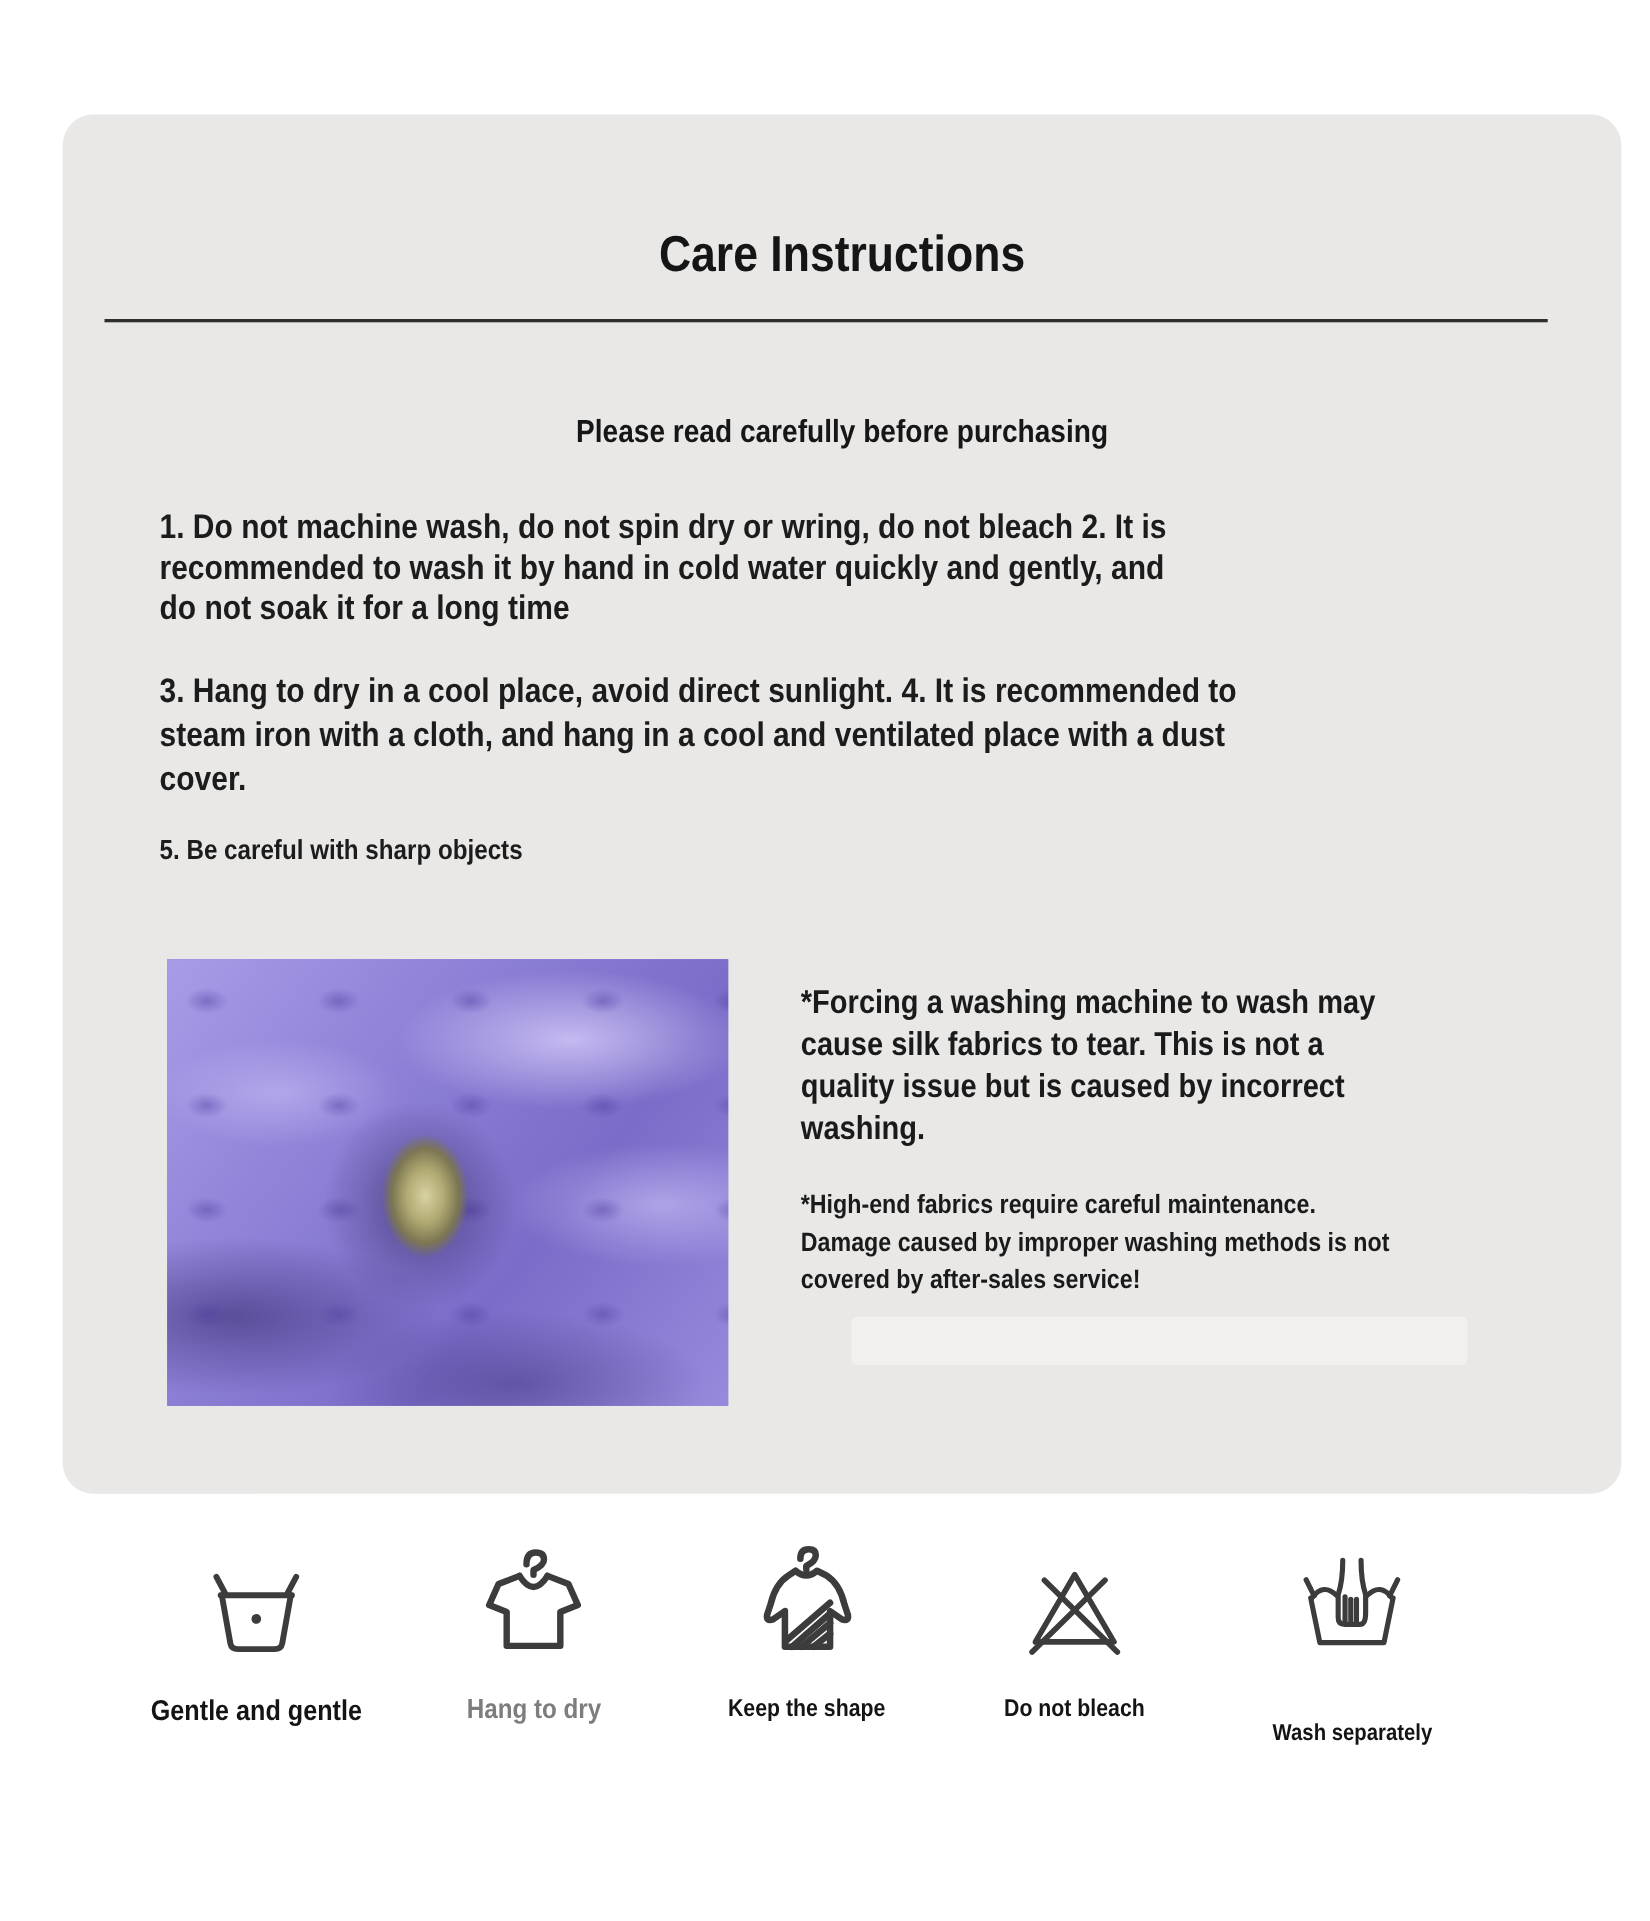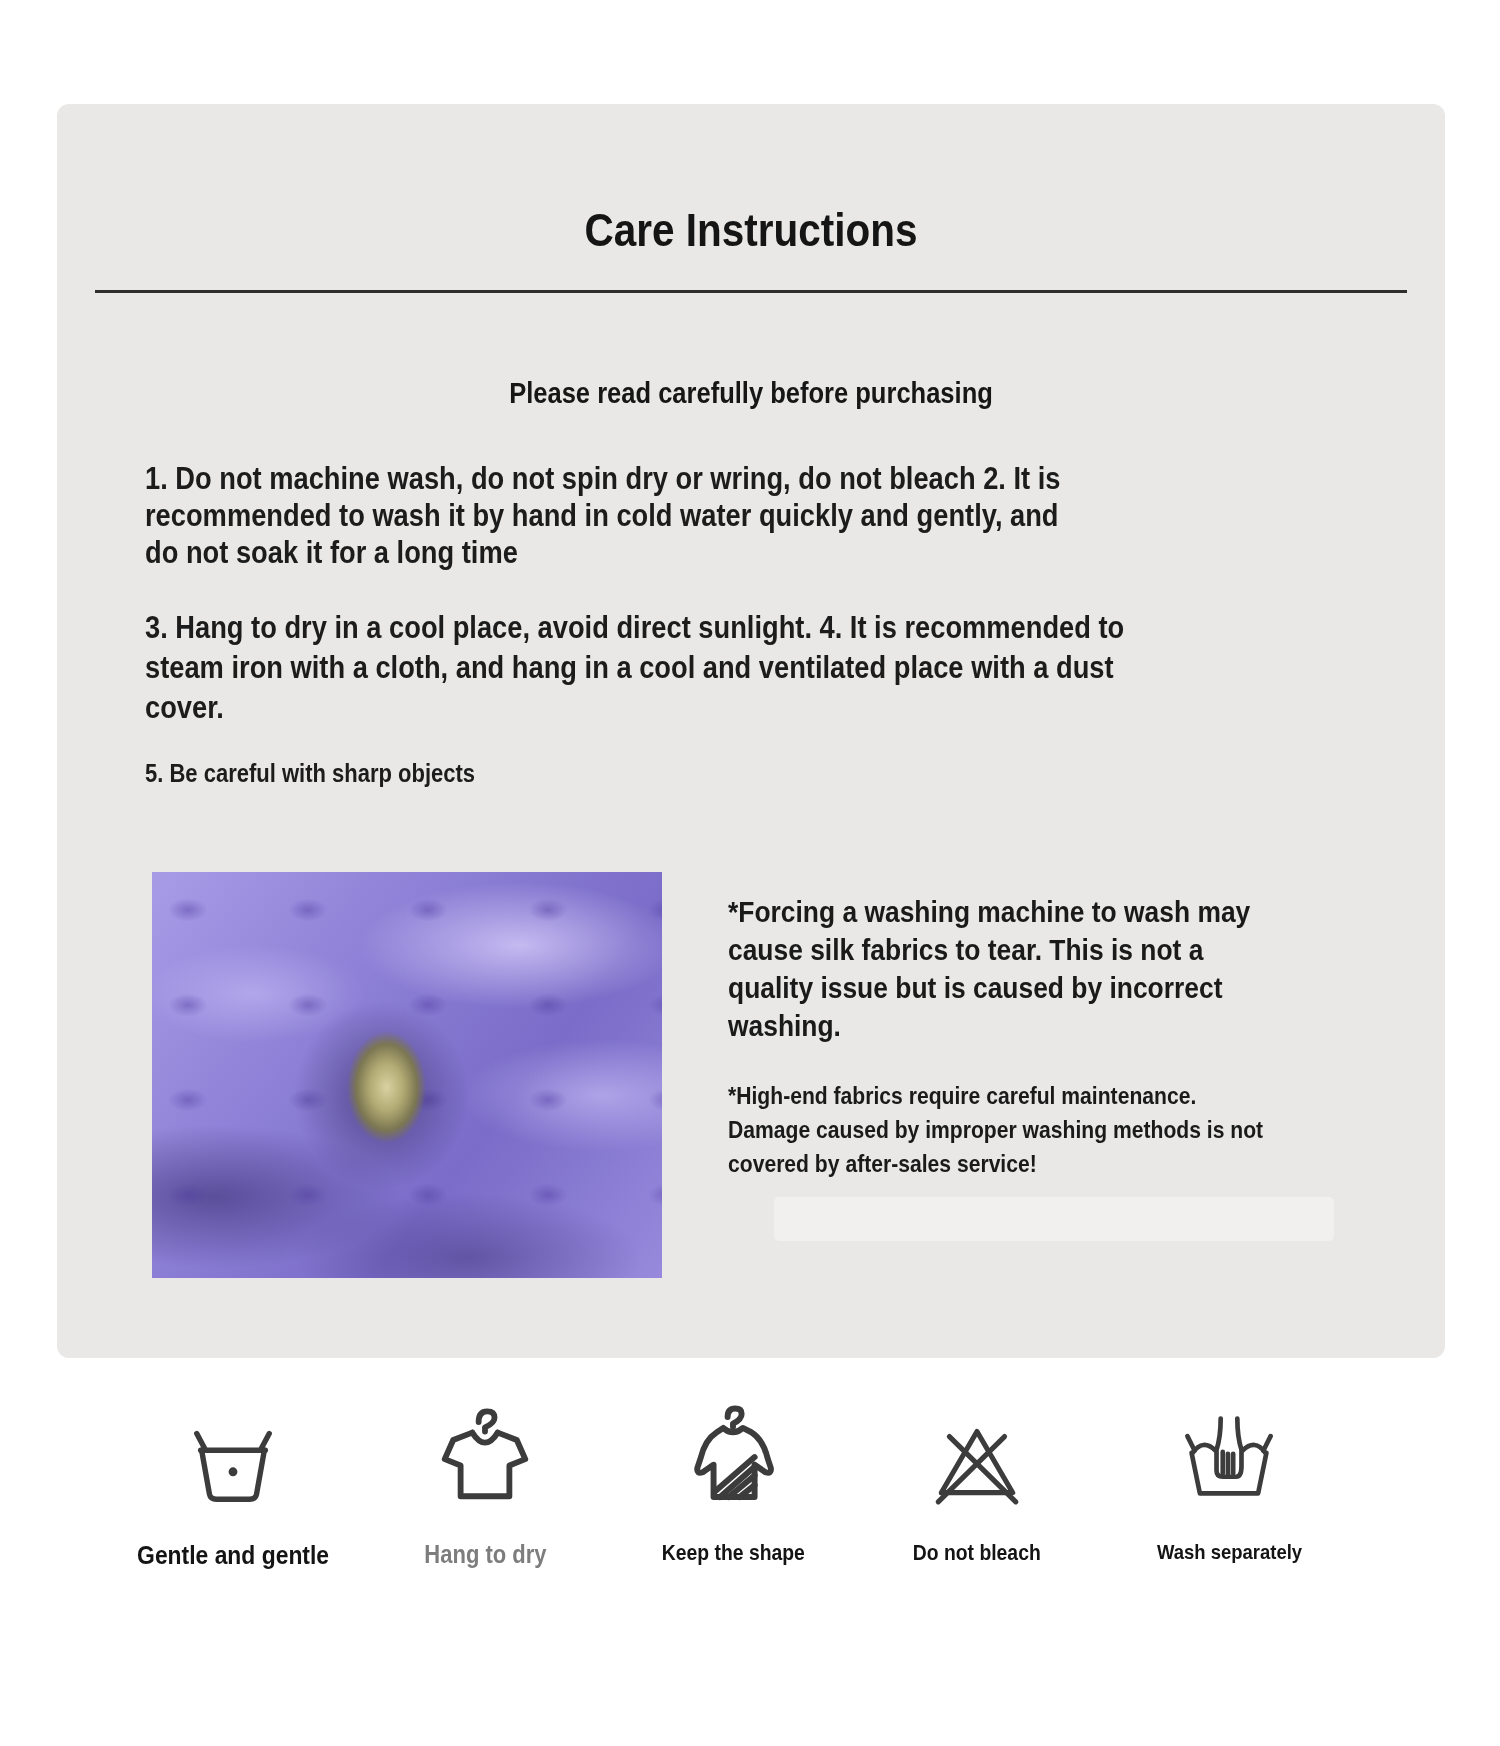--- a/index.html
+++ b/index.html
@@ -8,21 +8,22 @@
     width:1500px;height:1746px;
     background:#ffffff;
     font-family:"Liberation Sans", sans-serif;
     color:#1b1b1b;
     overflow:hidden;
   }
   .card{
     position:absolute;left:57px;top:104px;
     width:1388px;height:1254px;
     background:#e9e8e7;
-    border-radius:12px;
+    border-radius:28px;
+    padding-left:29px;
   }
   .cond-c{transform:scaleX(0.88);transform-origin:center top;}
   .cond-l{transform:scaleX(0.88);transform-origin:left top;}
   .title{
     position:absolute;left:0;top:68px;width:100%;
     text-align:center;
     font-size:46px;font-weight:bold;line-height:54px;
     color:#151515;letter-spacing:0px;
   }
   .divider{
@@ -84,21 +85,21 @@
   }
   .icon-box svg{display:block;}
   .icon-label{
     margin-top:30px;font-weight:bold;color:#141414;
     white-space:nowrap;
   }
   .c1{left:113px;align-items:center;}
   .c2{left:365px;}
   .c3{left:613px;}
   .c4{left:857px;}
-  .c5{left:1109px;}
+  .c5{left:1109px;gap:24px;}
   .c1 .icon-label{font-size:26px;}
   .c2 .icon-label{font-size:25px;color:#7d7d7d;}
   .c3 .icon-label{font-size:22px;}
   .c4 .icon-label{font-size:22px;}
   .c5 .icon-label{font-size:21px;}
 </style>
 </head>
 <body>
 
 <div class="page">

